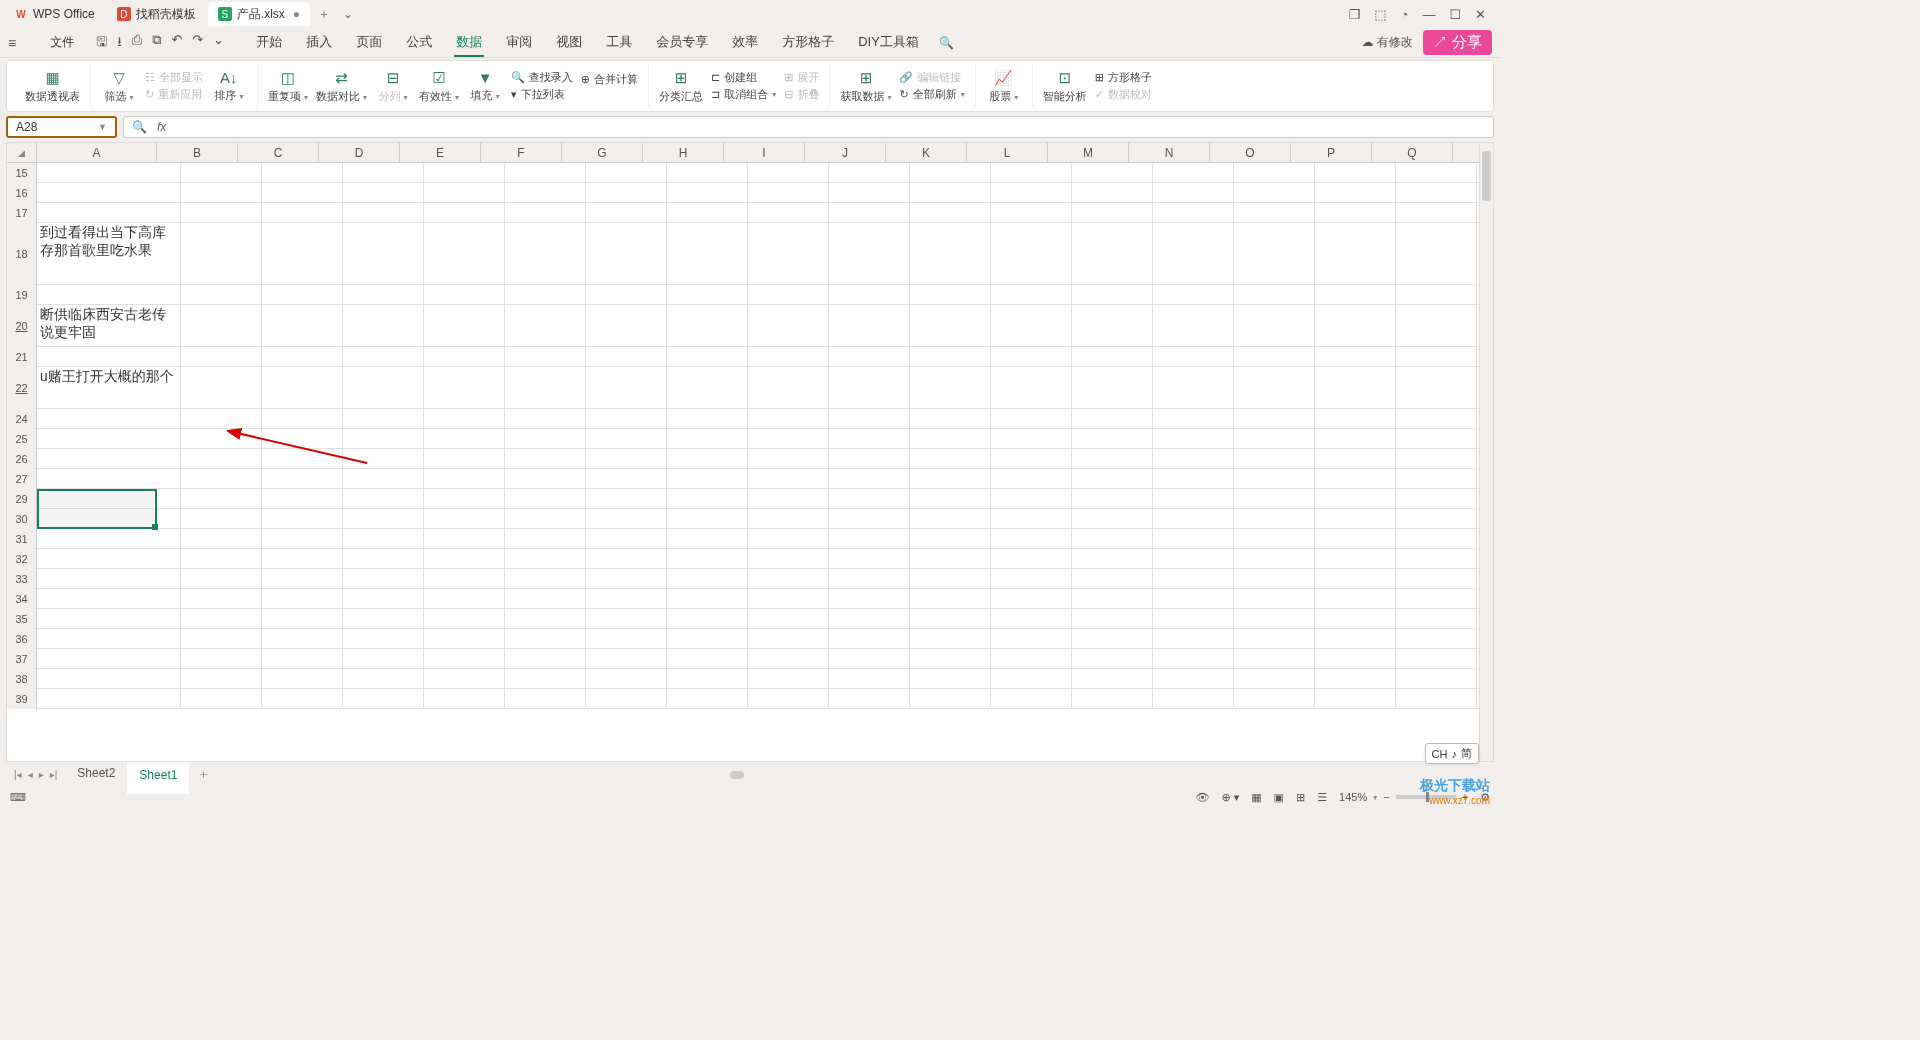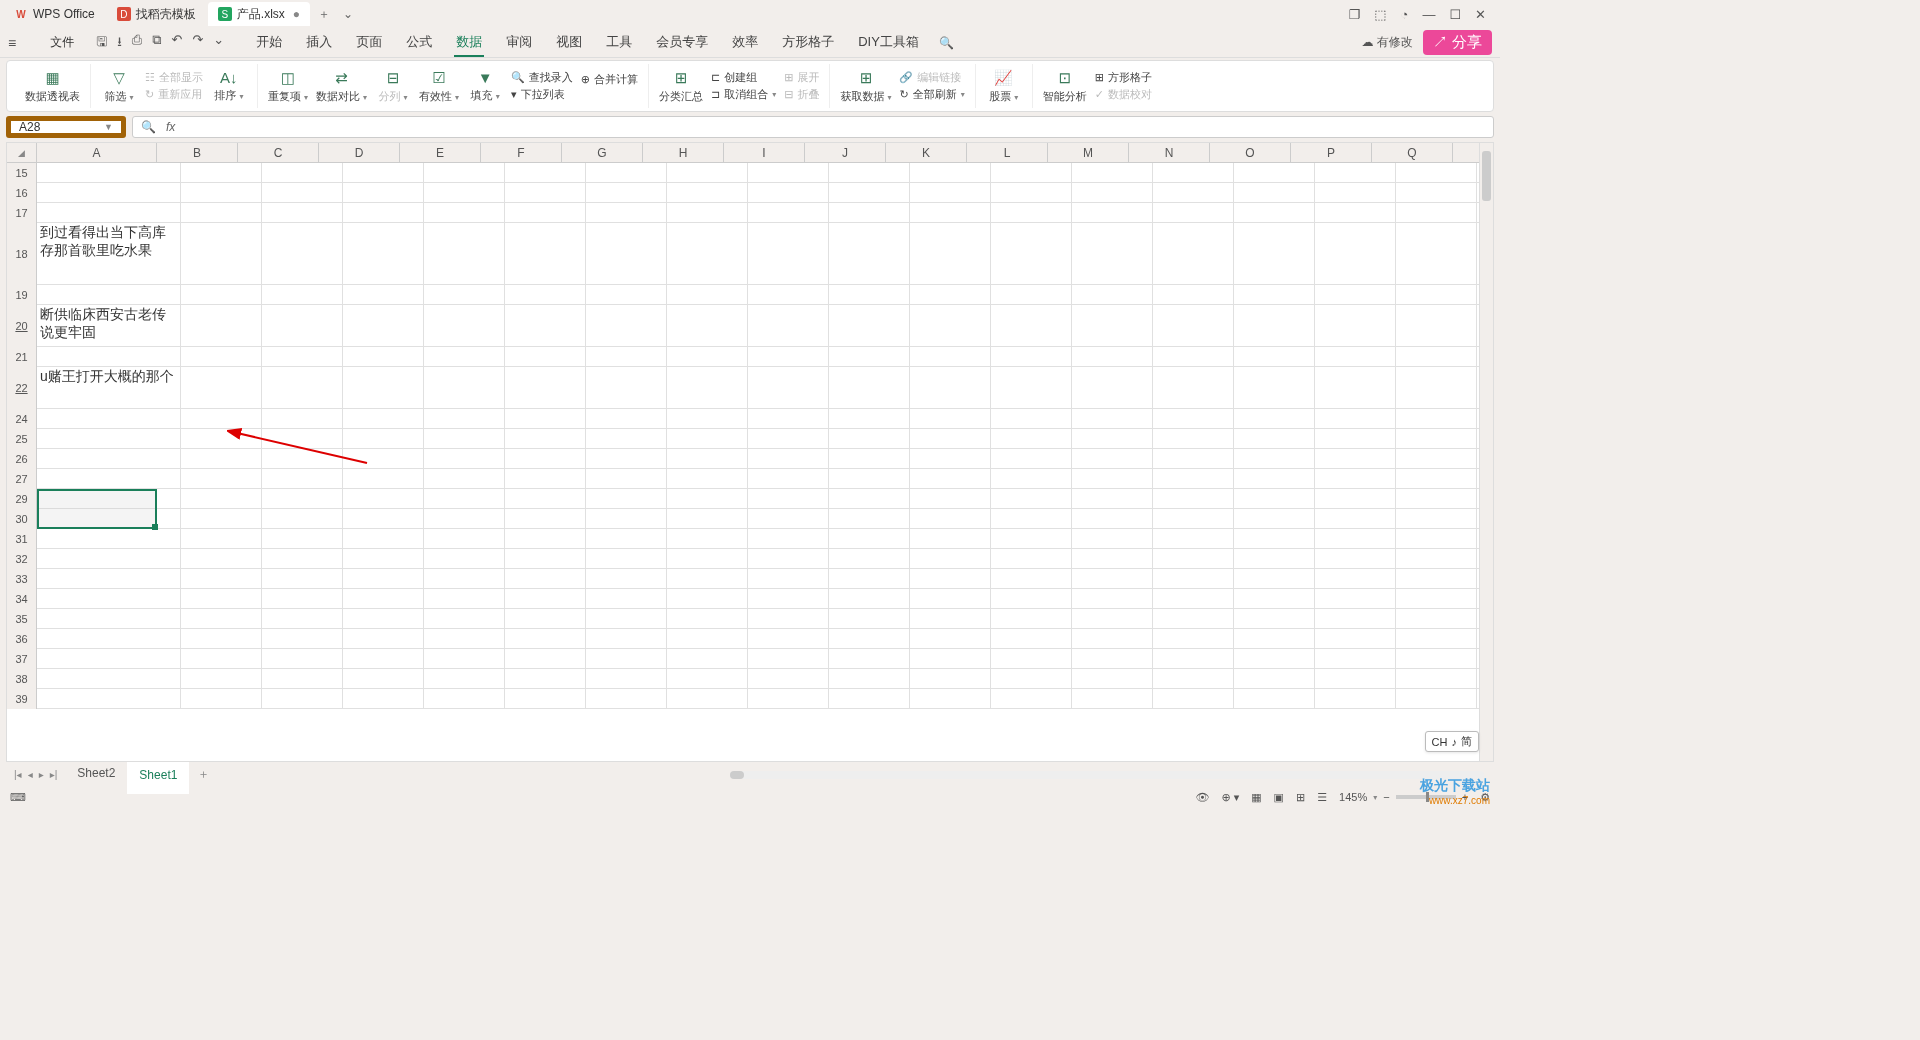--- a/index.html
+++ b/index.html
@@ -36,21 +36,21 @@
   .ritem { display: flex; flex-direction: column; align-items: center; gap: 2px; cursor: pointer; min-width: 36px; }
   .ritem-h { display: flex; align-items: center; gap: 4px; cursor: pointer; white-space: nowrap; }
   .ritem-stack { display: flex; flex-direction: column; gap: 2px; }
   .ricon { font-size: 15px; color: #3a7a5a; }
   .rlabel { font-size: 11px; white-space: nowrap; }
   .dd { font-size: 8px; color: #888; }
   .disabled { color: #bbb; }
   
   
   .fbar { height: 26px; display: flex; align-items: center; margin: 0 6px; gap: 6px; }
-  .namebox { width: 120px; height: 22px; background: #fff; border: 5px solid #a16207; border-radius: 3px; display: flex; align-items: center; padding: 0 8px; font-size: 12px; }
+  .namebox { width: 111px; height: 22px; background: #fff; border: 2px solid #a16207; border-radius: 3px; display: flex; align-items: center; padding: 0 8px; font-size: 12px; }
   .namebox .dd2 { margin-left: auto; color: #888; font-size: 9px; }
   .fxarea { flex: 1; height: 22px; background: #fff; border: 1px solid #ccc; border-radius: 3px; display: flex; align-items: center; padding: 0 8px; gap: 10px; }
   .fx { font-style: italic; color: #666; }
   
   
   .gridwrap { position: relative; margin: 2px 6px 0 6px; background: #fff; border: 1px solid #ddd; height: 620px; display: flex; }
   .gmain { flex: 1; overflow: hidden; position: relative; }
   .colhdr { display: flex; height: 20px; background: #f2eeeb; border-bottom: 1px solid #ccc; }
   .corner { width: 30px; border-right: 1px solid #ccc; display:flex; align-items:center; justify-content:center; font-size:9px; color:#888;}
   .ch { width: 81px; text-align: center; border-right: 1px solid #ccc; font-size: 12px; color: #555; line-height: 20px; }
@@ -87,21 +87,21 @@
   .hscroll-track { position: absolute; left: 40%; right: 0; top: 2px; height: 8px; background: #eee; border-radius: 4px; }
   .hscroll-thumb { position: absolute; left: 40%; width: 14px; height: 8px; top: 2px; background: #ccc; border-radius: 4px; }
   
   
   .statusbar { height: 22px; display: flex; align-items: center; padding: 0 10px; font-size: 11px; color: #555; }
   .status-right { margin-left: auto; display: flex; align-items: center; gap: 12px; }
   .status-right span { cursor: pointer; }
   .zoom { display: flex; align-items: center; gap: 6px; }
   
   
-  .ime { position: absolute; right: 14px; top: 588px; background: #fff; border: 1px solid #bbb; border-radius: 3px; padding: 2px 6px; font-size: 11px; display: flex; gap: 4px; align-items: center; box-shadow: 0 1px 3px rgba(0,0,0,0.1); }
+  .ime { position: absolute; right: 14px; top: 600px; background: #fff; border: 1px solid #bbb; border-radius: 3px; padding: 2px 6px; font-size: 11px; display: flex; gap: 4px; align-items: center; box-shadow: 0 1px 3px rgba(0,0,0,0.1); }
   
   
   .watermark { position: absolute; right: 10px; bottom: 6px; font-size: 12px; color: #4aa3e0; display: flex; flex-direction: column; align-items: flex-end; pointer-events: none; }
   .watermark .logo { font-weight: bold; font-size: 14px; }
 </style>
 </head>
 <body>
 
 <div class="titlebar">
   <div class="tab app">

